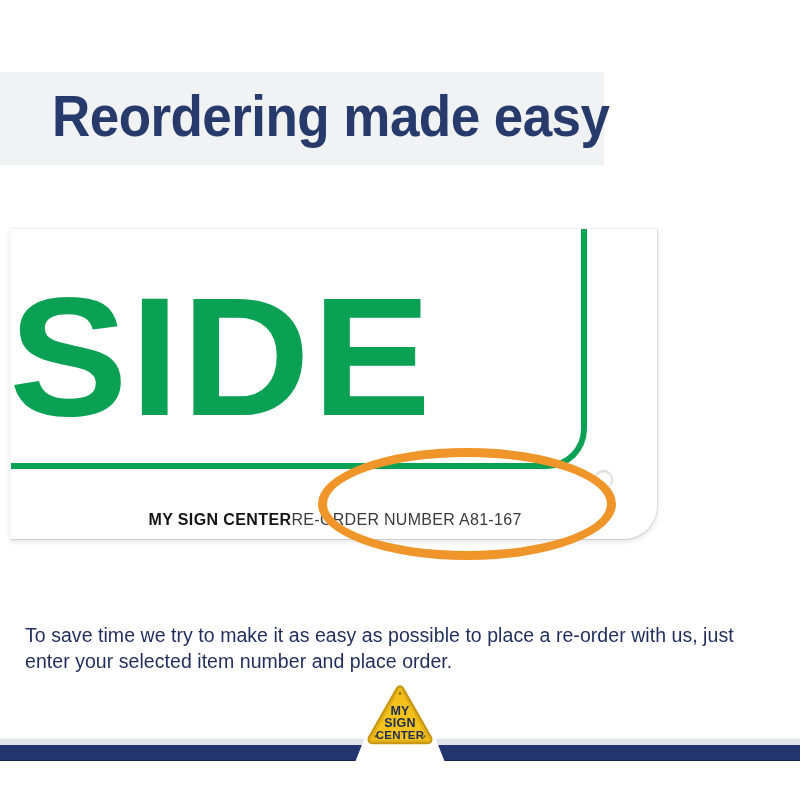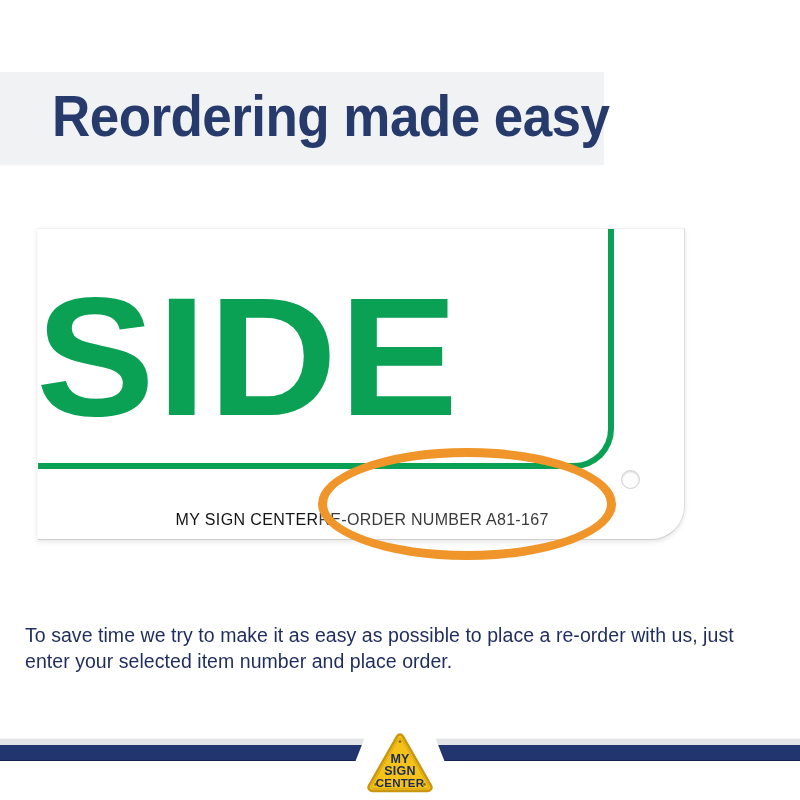--- a/index.html
+++ b/index.html
@@ -37,21 +37,21 @@
     color: #263a6b;
     letter-spacing: -0.6px;
     transform: scaleX(0.93);
     transform-origin: left top;
     white-space: nowrap;
   }
 
   
   .sign-photo {
     position: absolute;
-    left: 37px;
+    left: 10px;
     top: 228px;
     width: 648px;
     height: 312px;
     background: #ffffff;
     border-top: 1px solid #f0f0f0;
     border-right: 1px solid #dcdcdc;
     border-bottom: 1px solid #cfcfcf;
     border-left: 1px solid #fafafa;
     border-bottom-right-radius: 34px;
     box-shadow: 0 2px 5px rgba(0,0,0,0.10);
@@ -100,21 +100,21 @@
     position: absolute;
     left: 0;
     top: 282px;
     width: 648px;
     white-space: nowrap;
     text-align: center;
   }
   .sign-brand {
     font-family: "Liberation Sans Narrow", "Liberation Sans", sans-serif;
     font-size: 16px;
-    font-weight: normal;
+    font-weight: bold;
     color: #141414;
     letter-spacing: 0.4px;
   }
   .sign-reorder {
     font-family: "Liberation Sans Narrow", "Liberation Sans", sans-serif;
     font-size: 16px;
     font-weight: normal;
     color: #3a3a3a;
     letter-spacing: 0.3px;
     margin-top: 40px;
@@ -180,21 +180,21 @@
     width: 96px;
     height: 34px;
     background: #ffffff;
     clip-path: polygon(14% 0%, 86% 0%, 100% 100%, 0% 100%);
   }
 
   
   .logo {
     position: absolute;
     left: 365px;
-    top: 732px;
+    top: 684px;
     width: 70px;
     height: 64px;
   }
   .logo svg { display: block; }
   .logo-line {
     fill: #1c2b55;
     font-family: "Liberation Sans Narrow", "Liberation Sans", sans-serif;
     font-weight: bold;
     font-size: 12.5px;
     letter-spacing: 0.2px;

